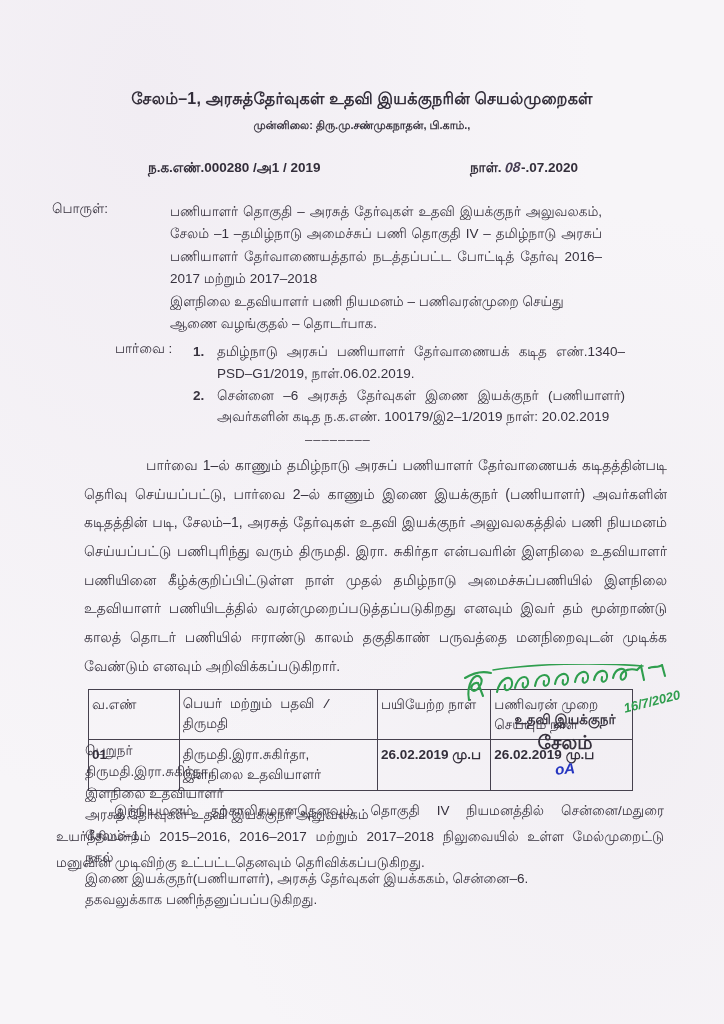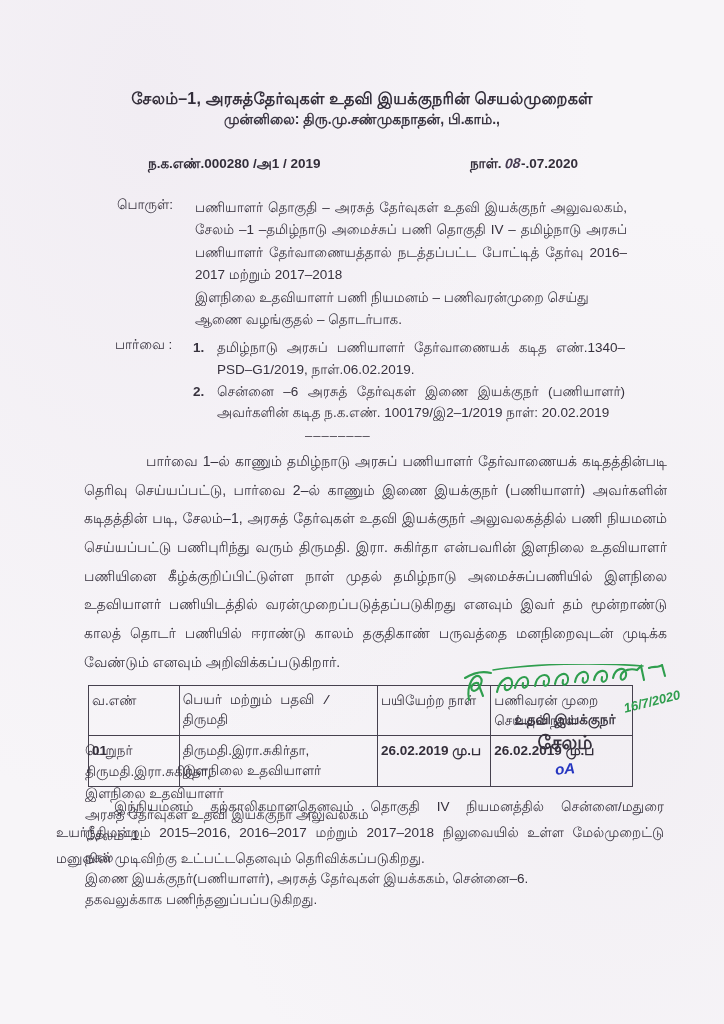--- a/index.html
+++ b/index.html
@@ -13,32 +13,32 @@
     background:
       radial-gradient(ellipse at 20% 10%, rgba(214,200,220,.18), transparent 55%),
       radial-gradient(ellipse at 85% 70%, rgba(210,200,215,.14), transparent 50%),
       #f7f5f8;
     color:#37323e;
   }
   .title{
     padding-top:90px;text-align:center;
     font-size:16px;font-weight:700;letter-spacing:.2px;color:#332e3a;
   }
-  .presence{margin-top:1px;text-align:center;font-size:14px;font-weight:600;color:#3a3541;}
+  .presence{margin-top:9px;text-align:center;font-size:11px;font-weight:600;color:#3a3541;}
   .refline{
     display:flex;align-items:baseline;
     margin:26px 146px 17px 148px;font-size:13.5px;font-weight:700;color:#332e3a;
   }
   .refline .date{margin-left:auto;font-weight:700;}
   .hand{
     display:inline-block;font-style:italic;font-weight:600;
     transform:rotate(-3deg) skewX(-6deg);color:#463c52;font-size:14px;
   }
   .row-label{flex:0 0 78px;font-size:13.5px;color:#37323e;}
-  .subject{display:flex;margin:24px 0 0 117px;}
+  .subject{display:flex;margin:24px 0 0 52px;gap:40px;}
   .subject .body{width:432px;font-size:13.5px;line-height:1.66;text-align:justify;color:#37323e;}
   .subject .body .p2{text-align:left;}
   .reference{display:flex;margin:6px 1px 0 115px;}
   .ref-items{width:432px;font-size:13.5px;line-height:1.6;color:#37323e;}
   .ref-item{display:flex;}
   .ref-item .num{flex:0 0 24px;font-weight:600;}
   .ref-item .txt{flex:1;text-align:justify;}
   .separator{margin:4px 0 0 305px;font-size:13px;letter-spacing:1px;color:#4a4550;}
   .order-heading{margin:12px 0 0 84px;font-size:14px;color:#37323e;}
   .para1{

